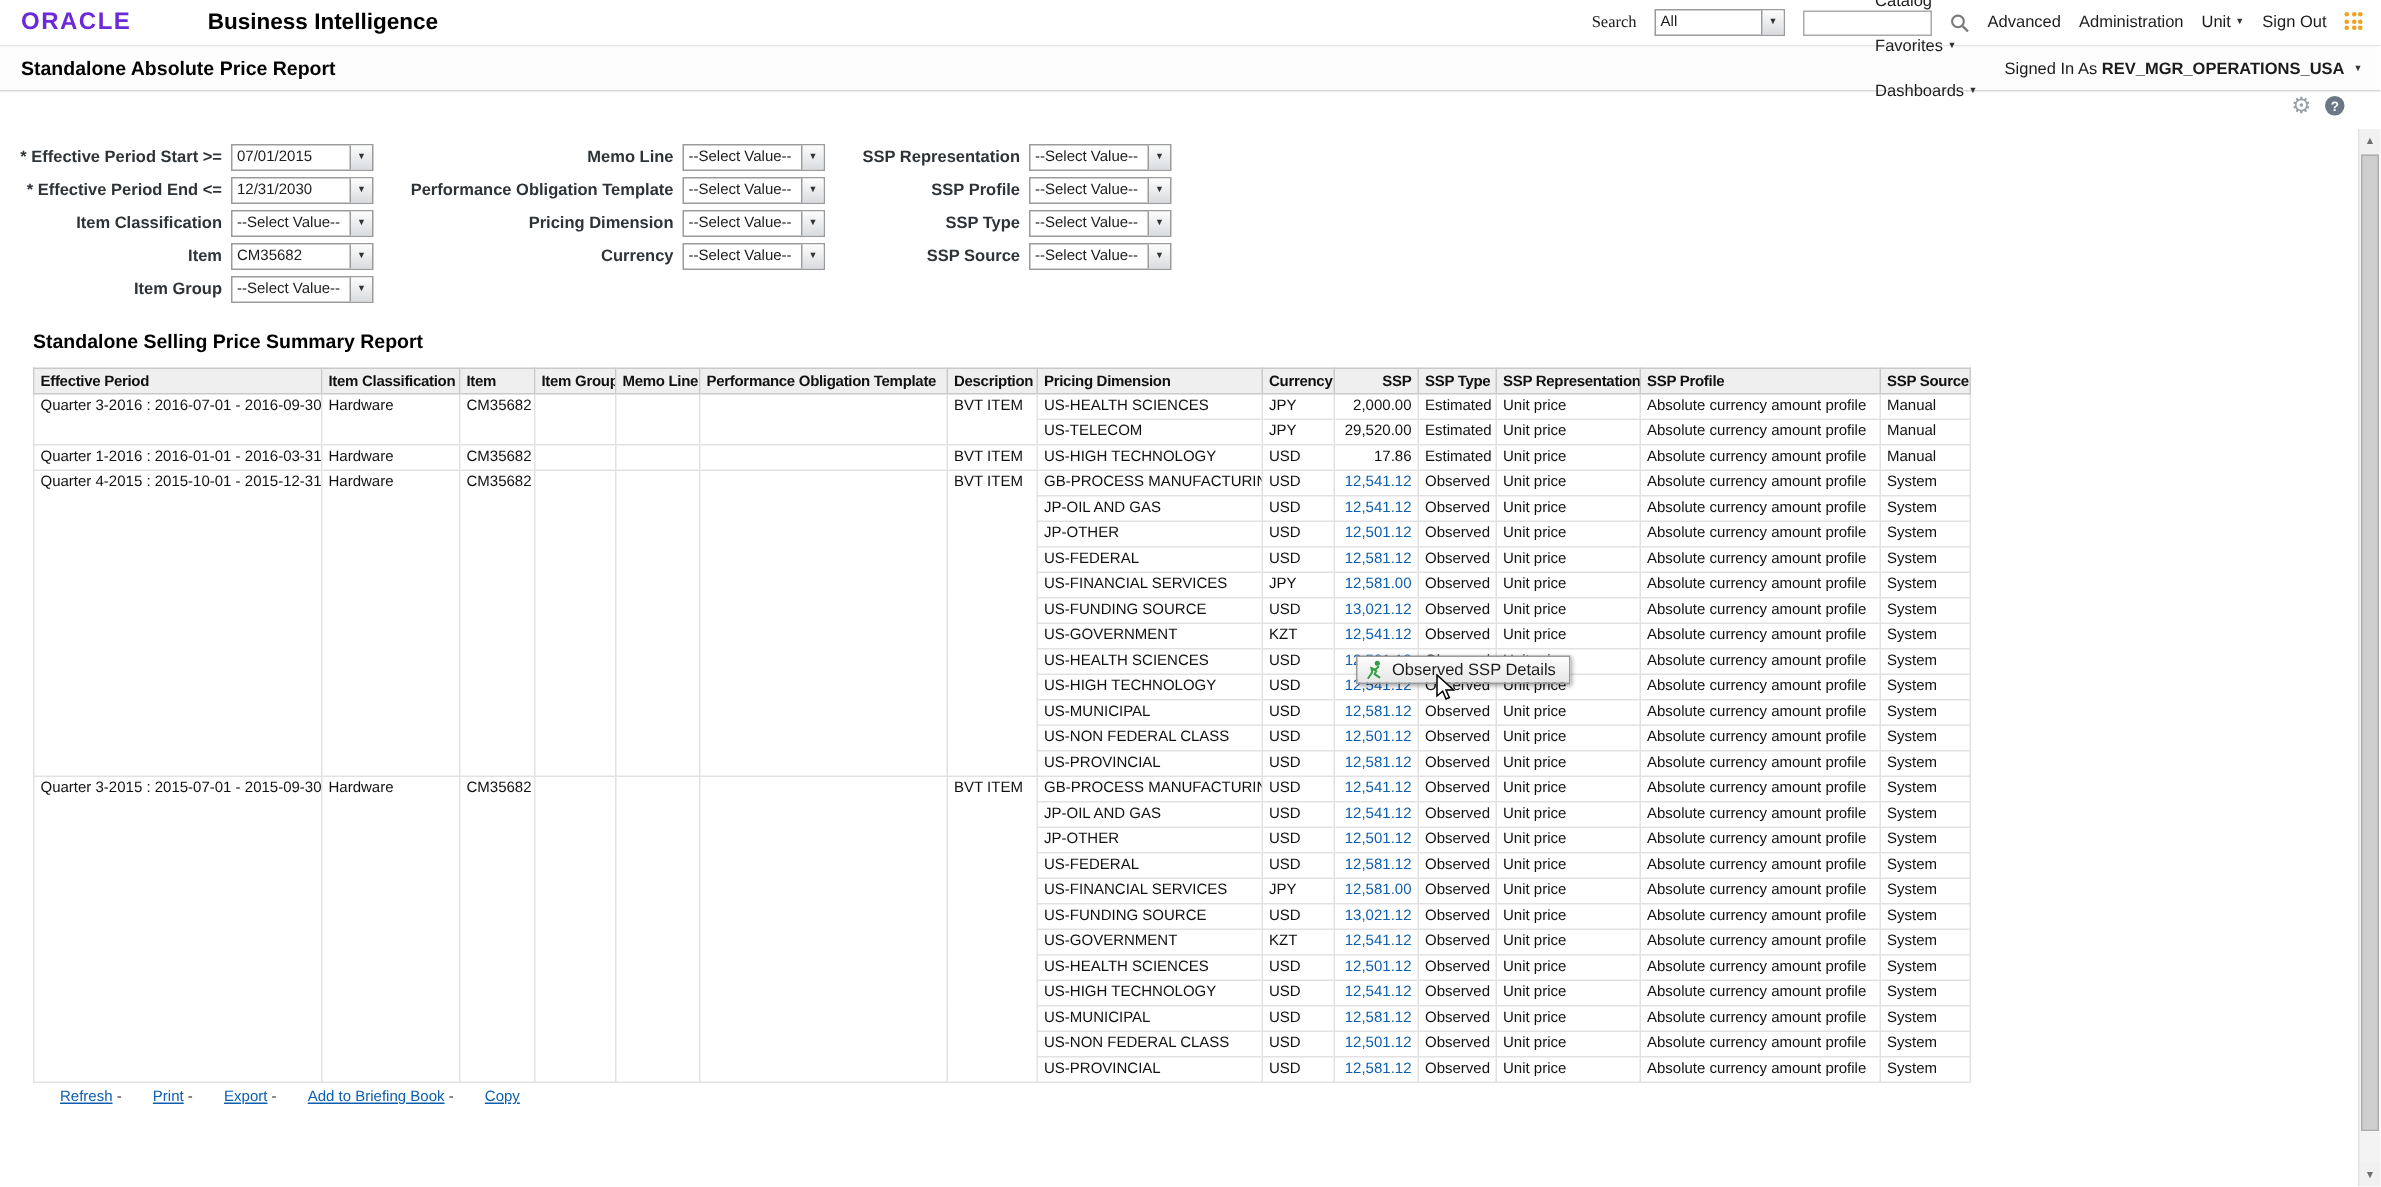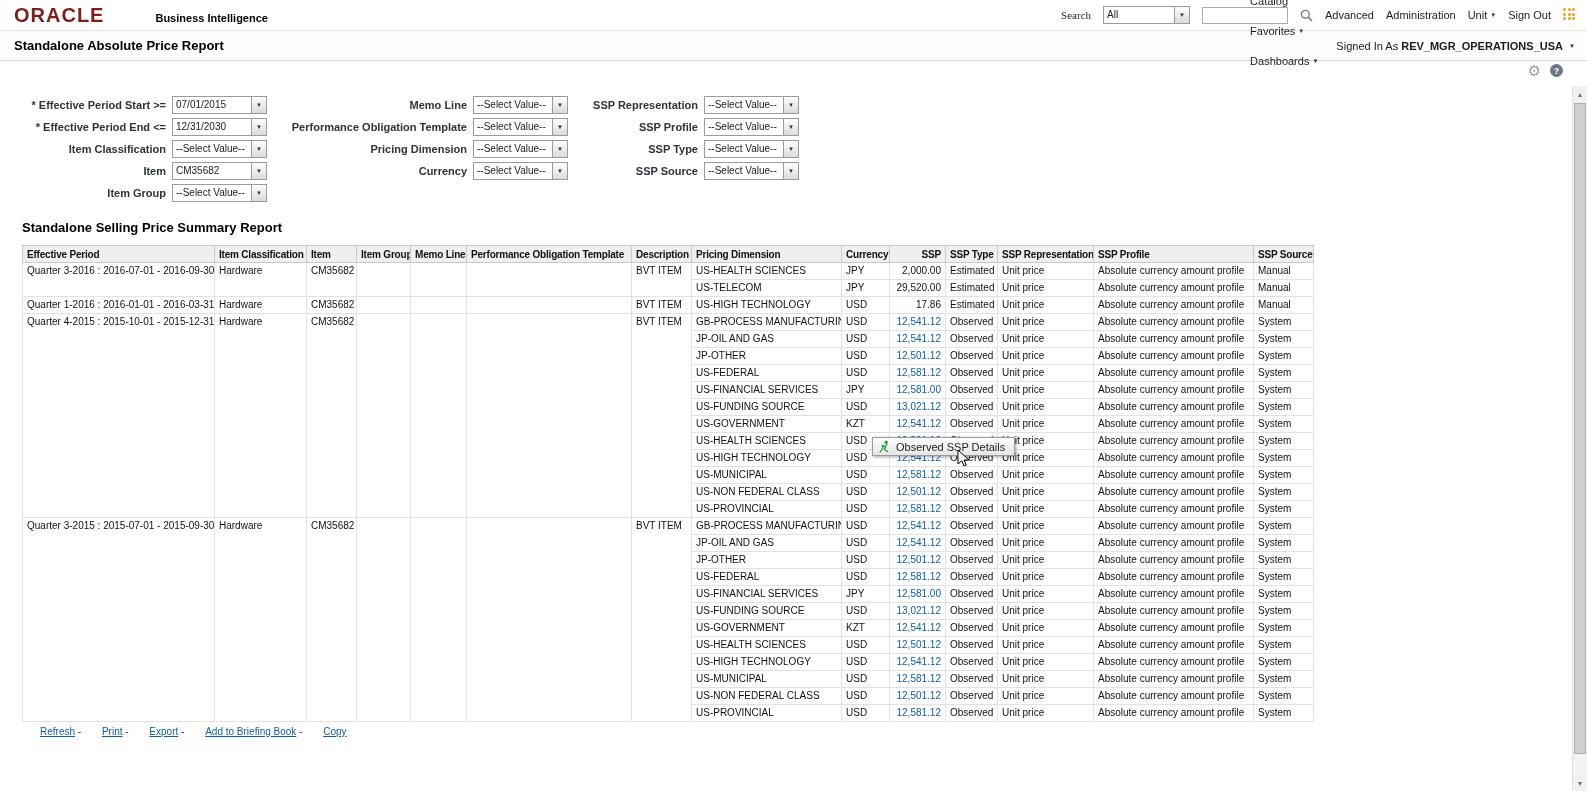--- a/index.html
+++ b/index.html
@@ -16,22 +16,22 @@
 
   
   .topbar {
     height: 31px;
     border-bottom: 1px solid #e3e3e3;
     display: flex; align-items: center; justify-content: space-between;
     padding: 0 10px 0 14px;
     background: #fff;
   }
   .brand { display: flex; align-items: baseline; gap: 7px; }
-  .oracle-logo { color: #7f1d1d; font-weight: bold; font-size: 20px; letter-spacing: 1px; }
-  .product-name { font-weight: bold; font-size: 11px; color: #000; padding-left: 44px; }
+  .oracle-logo { color: #6d28d9; font-weight: bold; font-size: 16px; letter-spacing: 1px; }
+  .product-name { font-weight: bold; font-size: 15px; color: #000; padding-left: 44px; }
   .top-right { display: flex; align-items: center; gap: 12px; }
   .top-link { color: #1c1c1c; text-decoration: none; white-space: nowrap; }
   .search-label { color: #1c1c1c; font-family: Liberation Serif, serif; }
   .search-input { width: 86px; height: 17px; border: 1px solid #a9a9a9; font-size: 11px; padding: 0 3px; font-family: "Liberation Sans", sans-serif; }
   .magnifier { display: inline-flex; align-items: center; }
   .grid-icon { width: 14px; height: 14px; display: grid; grid-template-columns: repeat(3, 3px); grid-template-rows: repeat(3, 3px); gap: 1.5px; cursor: pointer; }
   .grid-icon i { background: #f2a01e; border-radius: 50%; }
 
   
   .combo { display: inline-flex; align-items: stretch; border: 1px solid #9b9b9b; background: #fff; height: 18px; cursor: pointer; }
@@ -57,21 +57,21 @@
   .signed-user { font-weight: bold; }
 
   
   .icons-row { position: absolute; top: 63px; right: 24px; display: flex; gap: 9px; align-items: center; z-index: 3; }
   .gear { color: #9aa0a6; font-size: 15px; cursor: pointer; line-height: 1; }
   .help-badge { width: 13px; height: 13px; border-radius: 50%; background: #6b7785; color: #fff; font-size: 9px; font-weight: bold; display: flex; align-items: center; justify-content: center; cursor: pointer; }
 
   
   .content { position: absolute; top: 80px; left: 0; right: 15px; bottom: 0; background: #fff; overflow: hidden; }
 
-  .filters { display: flex; align-items: flex-start; padding: 16px 0 0 21px; }
+  .filters { display: flex; align-items: flex-start; padding: 16px 0 0 3px; }
   .fcol { margin-right: 20px; }
   .frow { display: flex; align-items: center; height: 18px; margin-bottom: 4px; }
   .flabel { font-weight: bold; color: #2e3338; text-align: right; margin-right: 6px; font-size: 11px; white-space: nowrap; }
   .fcol1 .flabel { width: 145px; }
   .fcol2 .flabel { width: 180px; }
   .fcol3 .flabel { width: 110px; }
 
   .actions { display: flex; gap: 6px; margin: 8px 0 0 588px; }
   .btn {
     border: 1px solid #8a939e; background: linear-gradient(#fefefe, #dfe2e5);
@@ -96,21 +96,21 @@
   }
   table.report .num { text-align: right; }
   a.ssp-link { color: #0d5eaf; text-decoration: none; }
 
   .footer-links { margin: 4px 0 0 22px; font-size: 10px; }
   .flink { color: #0d5eaf; text-decoration: underline; padding-left: 18px; }
   .sep { color: #333; }
 
   
   .ssp-tooltip {
-    position: absolute; left: 872px; top: 357px; z-index: 6;
+    position: absolute; left: 904px; top: 357px; z-index: 6;
     display: flex; align-items: center; gap: 5px;
     background: linear-gradient(#fdfdfd, #e6e6e6);
     border: 1px solid #9a9a9a; box-shadow: 1px 1px 3px rgba(0,0,0,.35);
     padding: 2px 9px 2px 5px; font-size: 11px; white-space: nowrap; cursor: pointer;
   }
   .cursor { position: absolute; left: 957px; top: 369px; z-index: 7; }
 
   
   .vscroll { position: absolute; top: 86px; right: 0; bottom: 0; width: 15px; background: #f3f3f3; border-left: 1px solid #e0e0e0; z-index: 4; }
   .sb-btn { position: absolute; left: 0; right: 0; height: 16px; display: flex; align-items: center; justify-content: center; color: #707070; font-size: 7px; background: #f1f1f1; cursor: pointer; }

